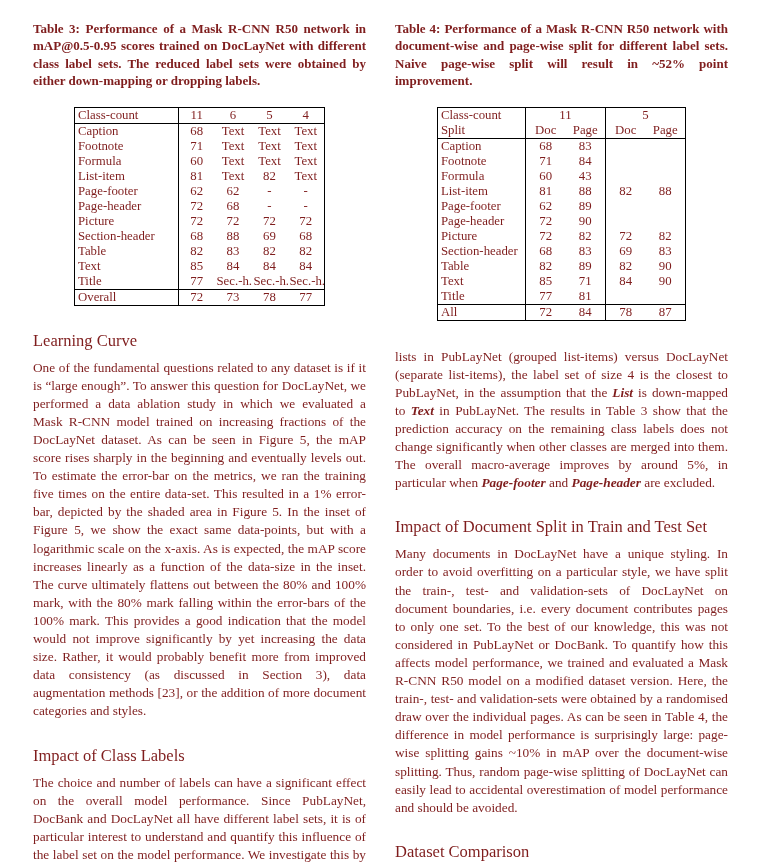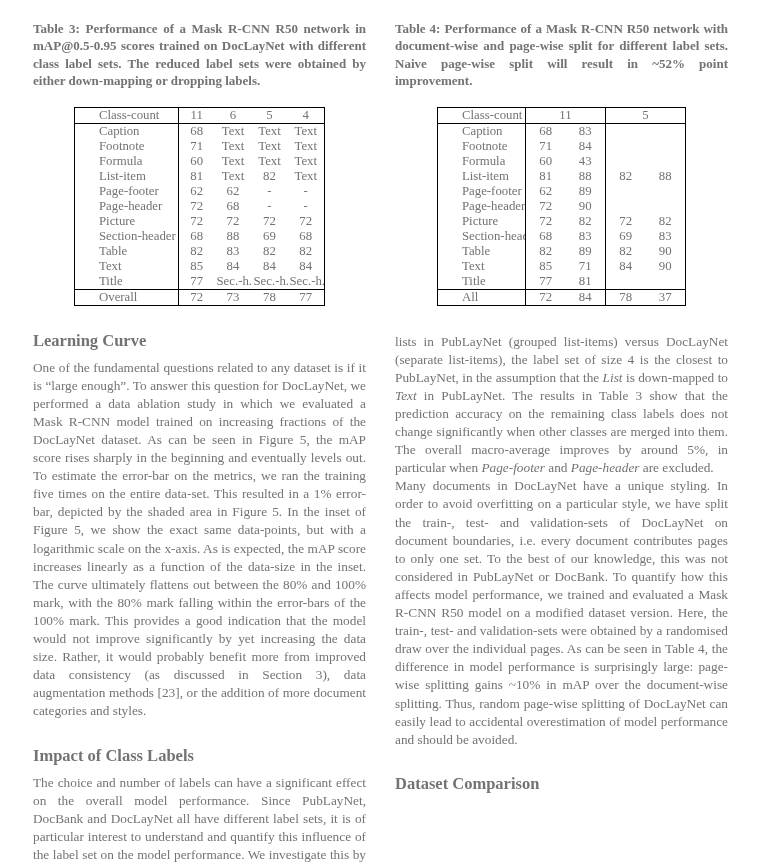--- a/index.html
+++ b/index.html
@@ -1,21 +1,21 @@
 <!DOCTYPE html>
 <html lang="en"><head>
 <meta charset="utf-8">
 <style>
   * { box-sizing: border-box; }
   html, body { margin: 0; padding: 0; background: #ffffff; }
   .page {
     width: 760px;
     height: 865px;
     background: #ffffff;
-    color: #737373;
+    color: #7f1d1d;
     font-family: "Liberation Serif", "DejaVu Serif", serif;
     padding: 20px 33px 10px 33px;
     overflow: hidden;
   }
   .cols { display: flex; gap: 29px; }
   .col { width: 333px; flex: 0 0 auto; }
 
   .caption {
     font-weight: bold;
     font-size: 13px;
@@ -36,42 +36,42 @@
   .t4 { width: 248px; }
   th, td {
     font-weight: normal;
     text-align: center;
     height: 15px;
     line-height: 15px;
     padding: 0 2px;
     white-space: nowrap;
     overflow: hidden;
   }
-  th:first-child, td:first-child { text-align: left; padding-left: 24px; }
+  th:first-child, td:first-child { text-align: left; padding-left: 3px; }
   thead { border-bottom: 1px solid #000; }
   tfoot { border-top: 1px solid #000; }
   .t3 th:nth-child(2), .t3 tbody td:nth-child(2), .t3 tfoot td:nth-child(2) { border-left: 1px solid #000; }
   .t4 tbody td:nth-child(2), .t4 tbody td:nth-child(4) { border-left: 1px solid #000; }
   .bl { border-left: 1px solid #000; }
 
   h2 {
     font-size: 16.5px;
     line-height: 20px;
     margin: 25px 0 8px 0;
-    font-weight: bold;
+    font-weight: normal;
   }
   p.body {
     font-size: 13.3px;
     line-height: 18.1px;
     text-align: justify;
     margin: 0;
     hyphens: auto;
   }
   .first-after-table { margin-top: 27px !important; }
-  .it { font-style: italic; }
+  .it { font-style: italic; font-weight: bold; }
 </style>
 </head>
 <body>
 
 <div class="page">
   <div class="cols">
 
     <div class="col">
       <p class="caption">Table 3: Performance of a Mask R-CNN R50 network in mAP@0.5-0.95 scores trained on DocLayNet with different class label sets. The reduced label sets were obtained by either down-mapping or dropping labels.</p>
 
@@ -199,20 +199,27 @@
             <col style="width:40px">
             <col style="width:40px">
             <col style="width:40px">
         </colgroup>
         <thead>
           <tr>
             <th>Class-count</th>
             <th colspan="2" class="bl" style="text-align:center">11</th>
             <th colspan="2" class="bl" style="text-align:center">5</th>
           </tr>
+          <tr>
+            <th>Split</th>
+            <th class="bl">Doc</th>
+            <th>Page</th>
+            <th class="bl">Doc</th>
+            <th>Page</th>
+          </tr>
         </thead>
         <tbody>
             <tr>
               <td>Caption</td>
               <td>68</td>
               <td>83</td>
               <td></td>
               <td></td>
             </tr>
             <tr>
@@ -285,27 +292,28 @@
               <td></td>
               <td></td>
             </tr>
           </tbody>
         <tfoot>
           <tr>
             <td>All</td>
             <td class="bl">72</td>
             <td>84</td>
             <td class="bl">78</td>
-            <td>37</td>
+            <td>87</td>
           </tr>
         </tfoot>
       </table>
 
       <p class="body first-after-table"><span>lists in PubLayNet (grouped list-items) versus DocLayNet (separate list-items), the label set of size 4 is the closest to PubLayNet, in the assumption that the </span><span class="it">List</span><span> is down-mapped to </span><span class="it">Text</span><span> in PubLayNet. The results in Table 3 show that the prediction accuracy on the remaining class labels does not change significantly when other classes are merged into them. The overall macro-average improves by around 5%, in particular when </span><span class="it">Page-footer</span><span> and </span><span class="it">Page-header</span><span> are excluded.</span></p>
 
+      <h2>Impact of Document Split in Train and Test Set</h2>
       <p class="body"><span>Many documents in DocLayNet have a unique styling. In order to avoid overfitting on a particular style, we have split the train-, test- and validation-sets of DocLayNet on document boundaries, i.e. every document contributes pages to only one set. To the best of our knowledge, this was not considered in PubLayNet or DocBank. To quantify how this affects model performance, we trained and evaluated a Mask R-CNN R50 model on a modified dataset version. Here, the train-, test- and validation-sets were obtained by a randomised draw over the individual pages. As can be seen in Table 4, the difference in model performance is surprisingly large: page-wise splitting gains ~10% in mAP over the document-wise splitting. Thus, random page-wise splitting of DocLayNet can easily lead to accidental overestimation of model performance and should be avoided.</span></p>
 
       <h2>Dataset Comparison</h2>
 
     </div>
 
   </div>
 </div>
 
 </body></html>

